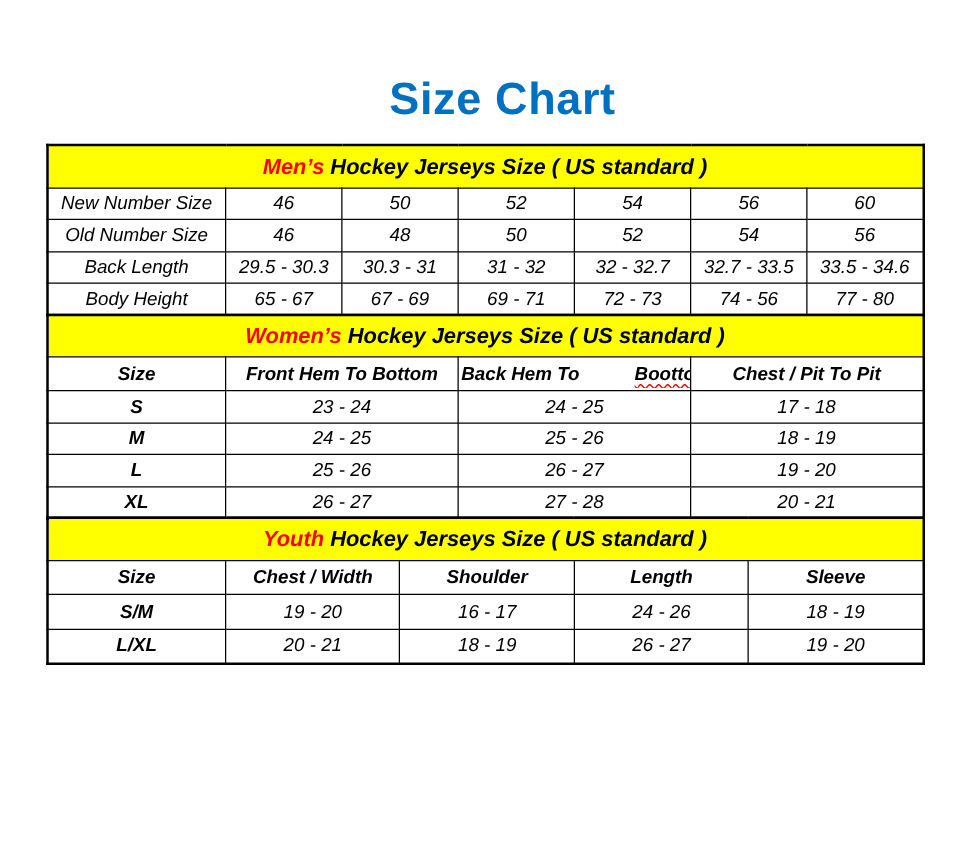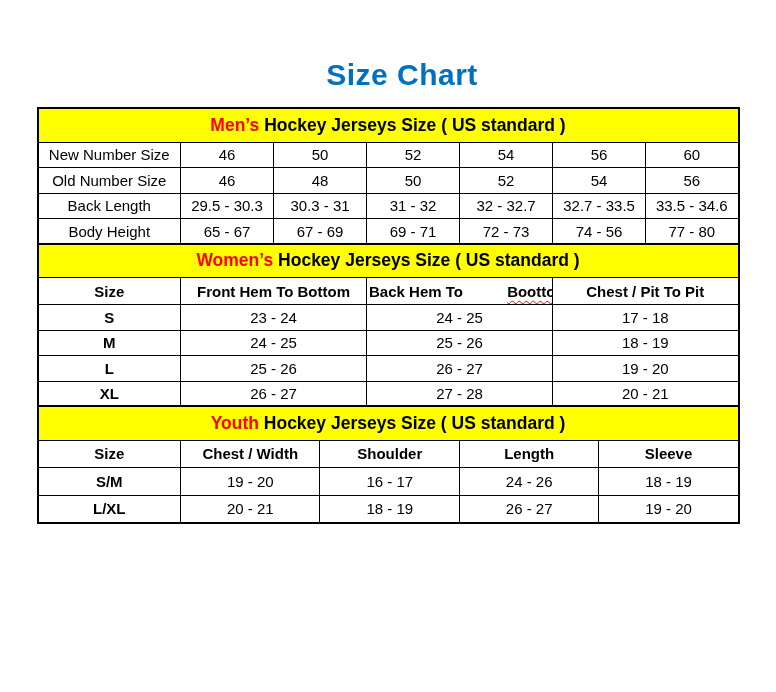--- a/index.html
+++ b/index.html
@@ -11,31 +11,32 @@
   *{box-sizing:border-box;}
   html,body{margin:0;padding:0;}
   body{
     width:776px;height:692px;overflow:hidden;background:#ffffff;
     font-family:"Liberation Sans", sans-serif;color:#000;
   }
   .title{
     margin:58px 0 15px 0;
     text-align:center;
     color:var(--title-blue);
-    font-size:30px;
+    font-size:36px;
     font-weight:700;
     letter-spacing:0.5px;
     padding-left:28px;
   }
   .chart{width:703px;margin:0 auto;}
   table.size-table{
     border-collapse:collapse;
     table-layout:fixed;
     width:703px;
     border:2.5px solid var(--line-black);
+    font-style:italic;
   }
   table.size-table + table.size-table{margin-top:-2.5px;}
   th,td{
     border:1.6px solid var(--line-black);
     text-align:center;
     vertical-align:middle;
     padding:1px 2px;
     font-size:15px;
     overflow:hidden;
     white-space:nowrap;

